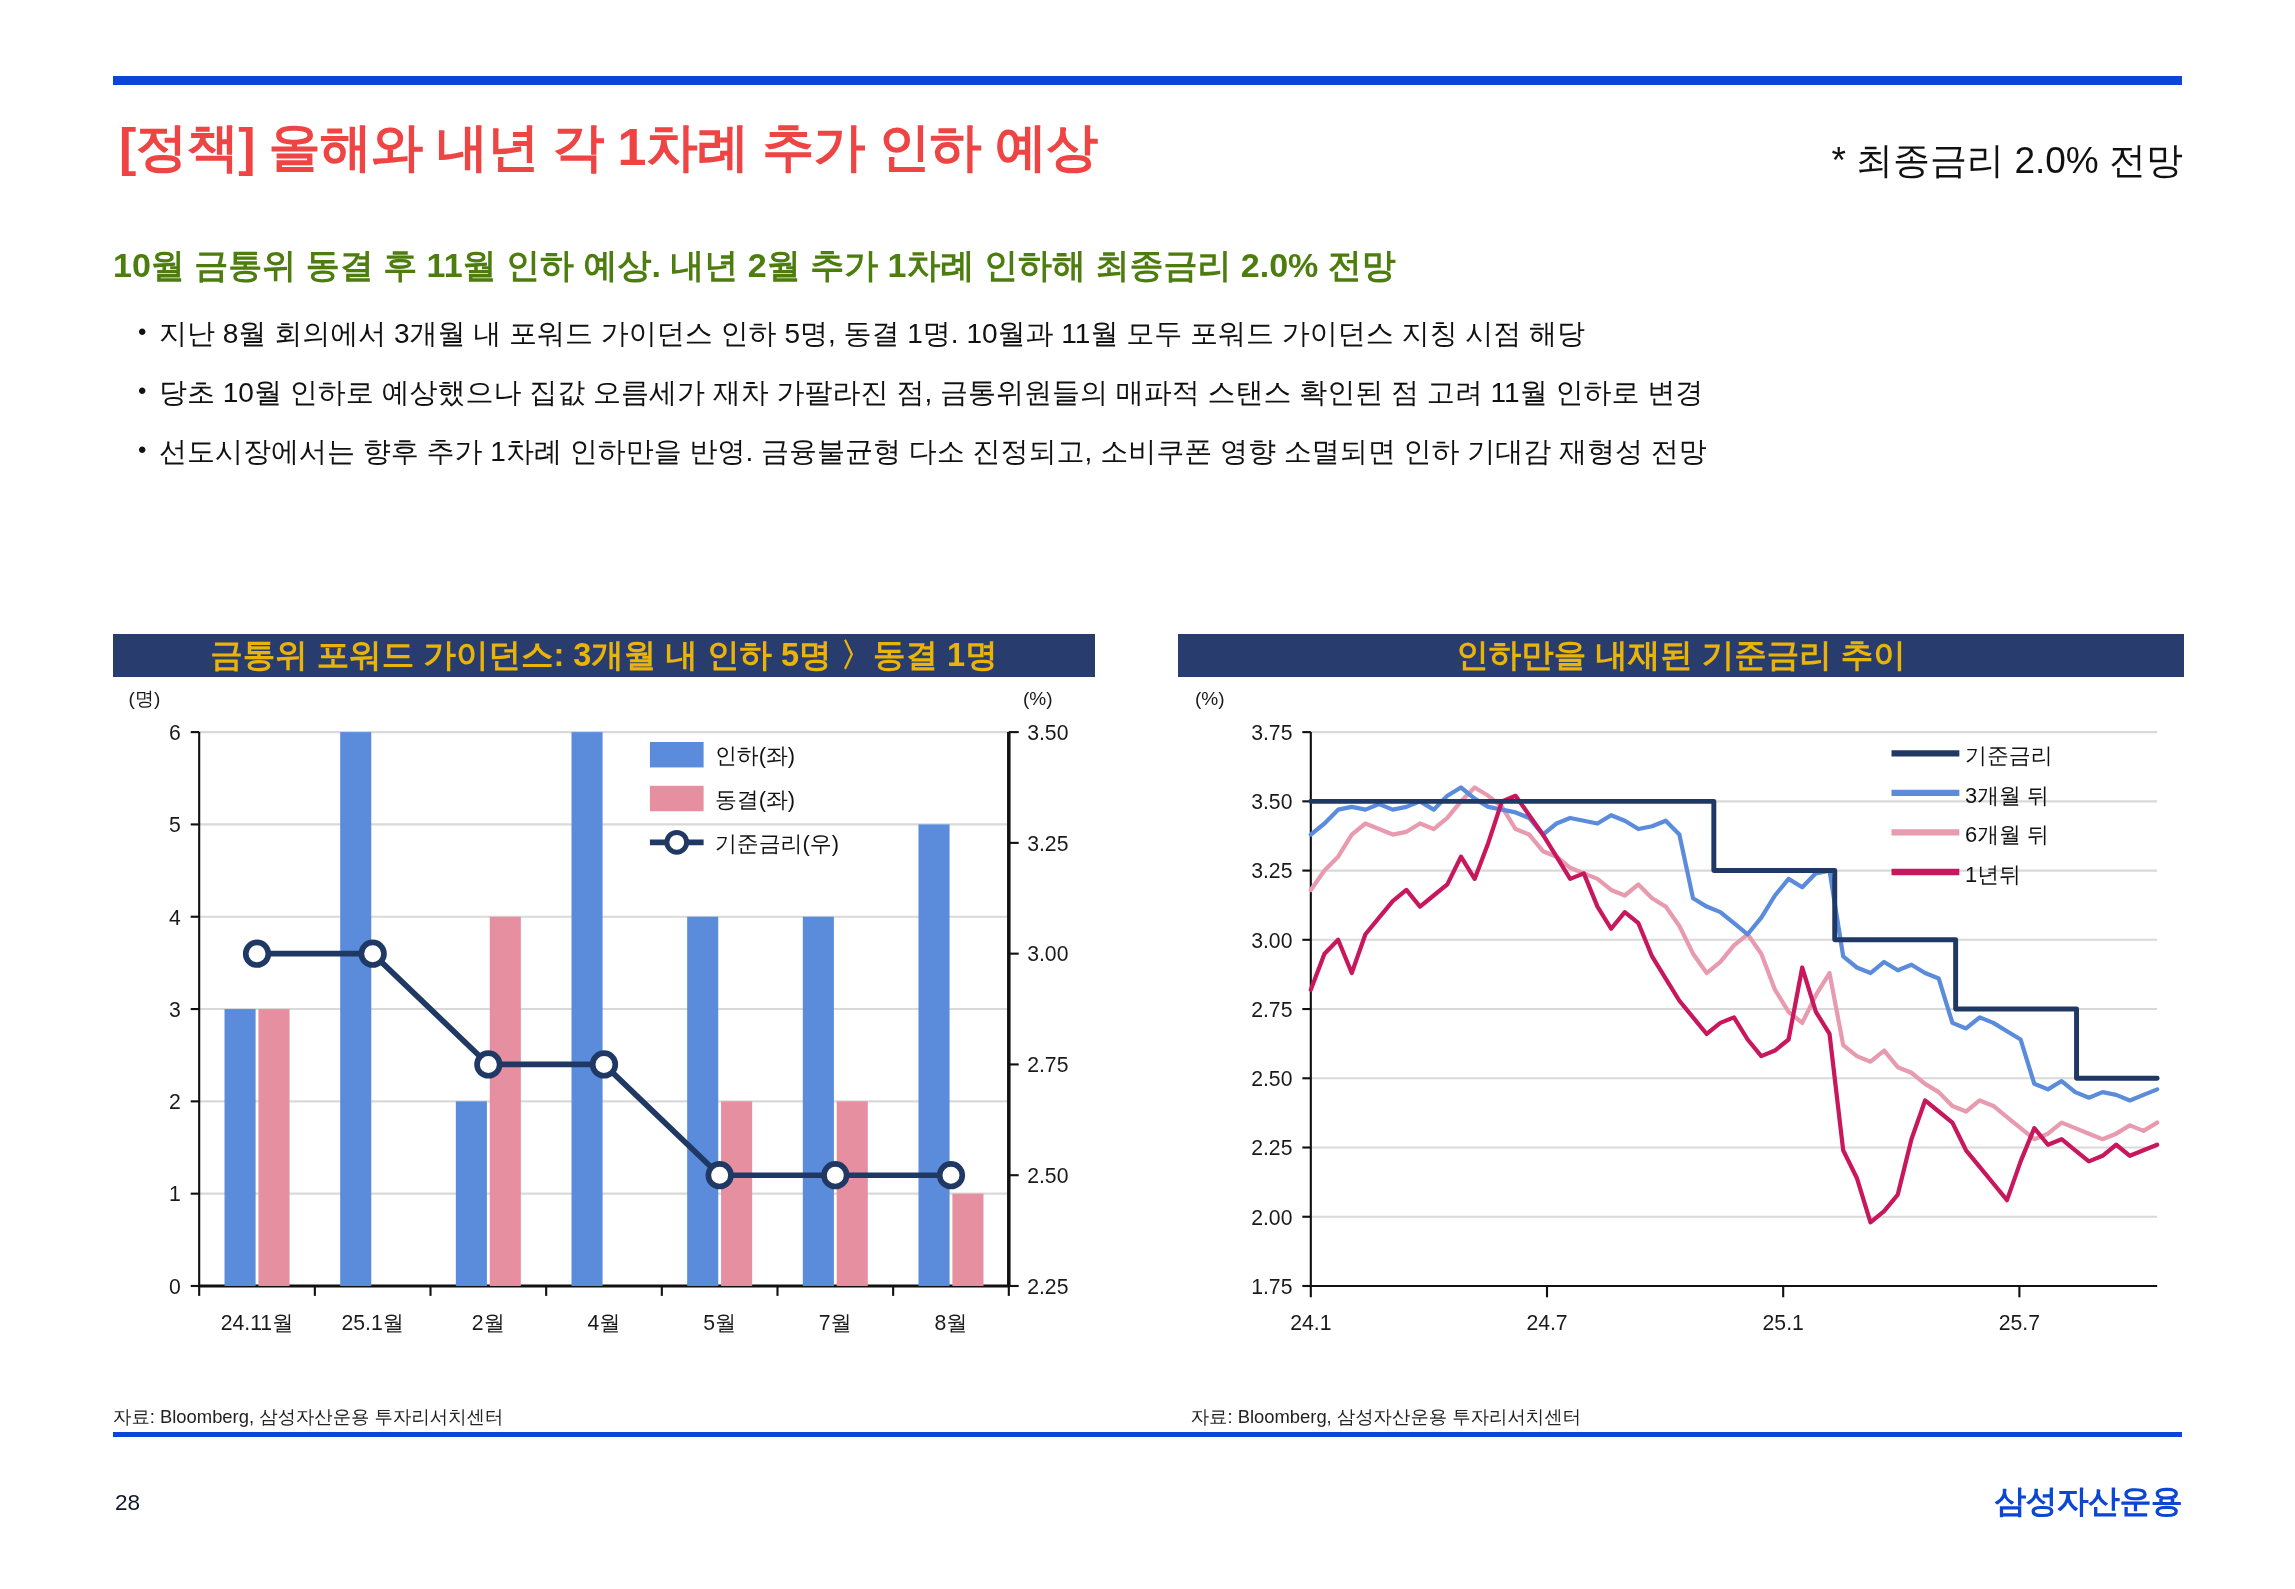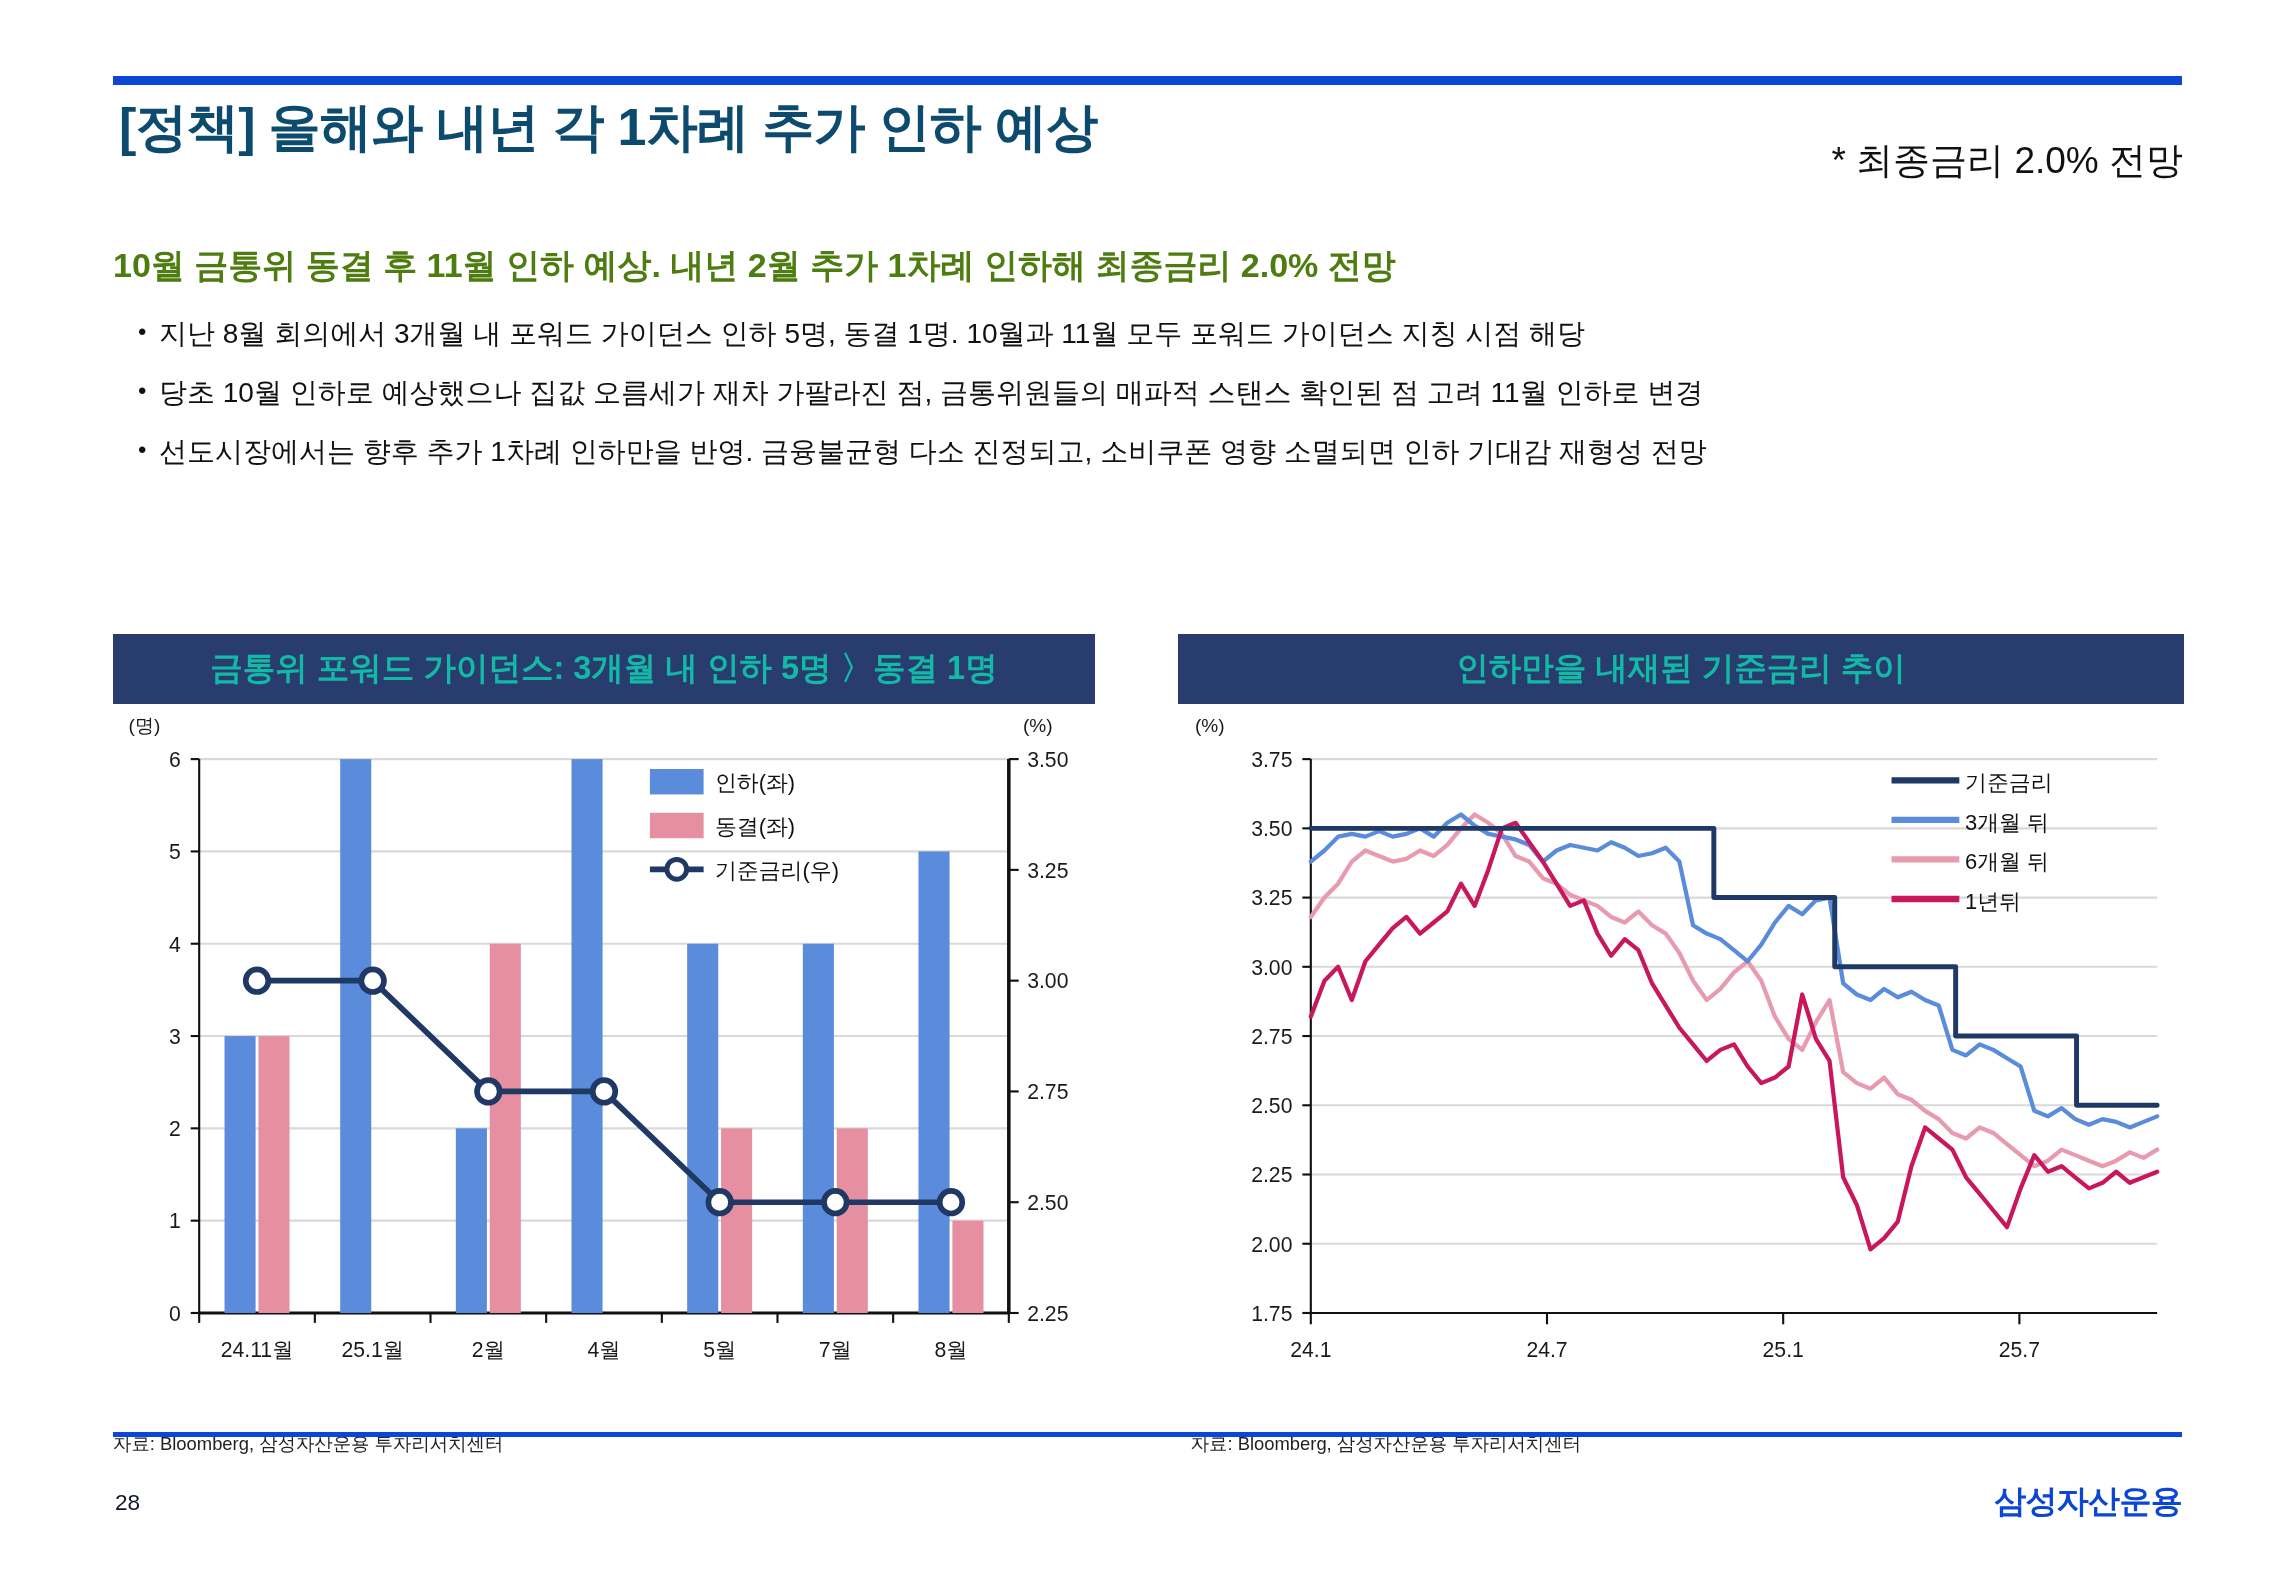--- a/index.html
+++ b/index.html
@@ -10,22 +10,22 @@
     overflow: hidden;
   }
   .slide { position: relative; width: 2295px; height: 1589px; background:#fff; }
 
   
   .top-rule {
     position: absolute; left: 113px; top: 76px;
     width: 2069px; height: 8.5px; background: #0B46D5;
   }
   .title {
-    position: absolute; left: 119px; top: 93px;
-    font-size: 52px; font-weight: 700; color: #0c4a6e;
+    position: absolute; left: 119px; top: 113px;
+    font-size: 52px; font-weight: 700; color: #ef4444;
     letter-spacing: -0.7px; white-space: nowrap;
   }
   .subtitle-right {
     position: absolute; right: 112px; top: 136px;
     font-size: 37px; font-weight: 400; color: #111111;
     white-space: nowrap;
     text-align: right;
   }
   .lead {
     position: absolute; left: 113px; top: 243px;
@@ -40,24 +40,24 @@
   }
   .bullet .dot {
     width: 21px; flex: 0 0 21px; font-size: 24px; line-height: 1.15;
     color: #111; text-align: left;
   }
   .bullet .btxt { line-height: 1.15; }
 
   
   .panel { position: absolute; }
   .panel-head {
-    background: #283C6E; color: #14b8a6;
+    background: #283C6E; color: #eab308;
     font-size: 32.5px; font-weight: 700;
     display: flex; align-items: center; justify-content: center;
-    height: 70px; white-space: nowrap;
+    height: 43px; white-space: nowrap;
   }
   .panel-body { position: relative; background: #fff; }
   .src-note {
     position: absolute; font-size: 18.4px; color: #222; white-space: nowrap;
   }
 
   #panel-left  { left: 113px;  top: 634px; width: 982px; }
   #panel-right { left: 1178px; top: 634px; width: 1006px; }
   #panel-left .panel-body  { width: 982px; height: 763px; }
   #panel-right .panel-body { width: 1006px; height: 763px; }

